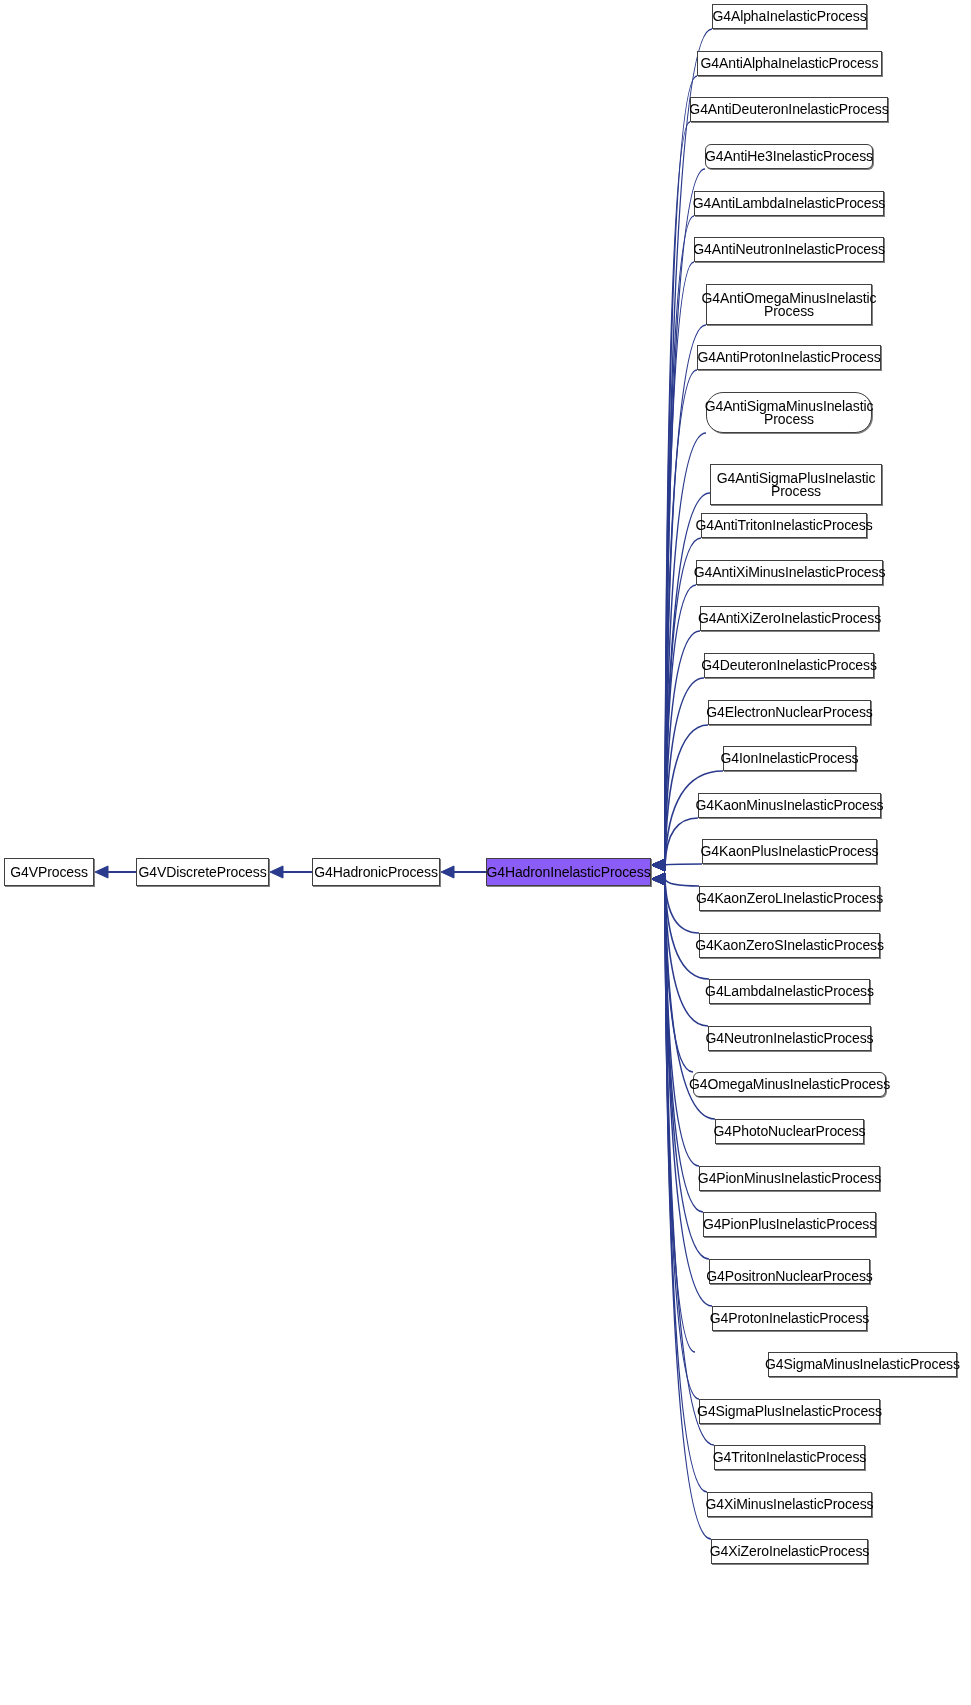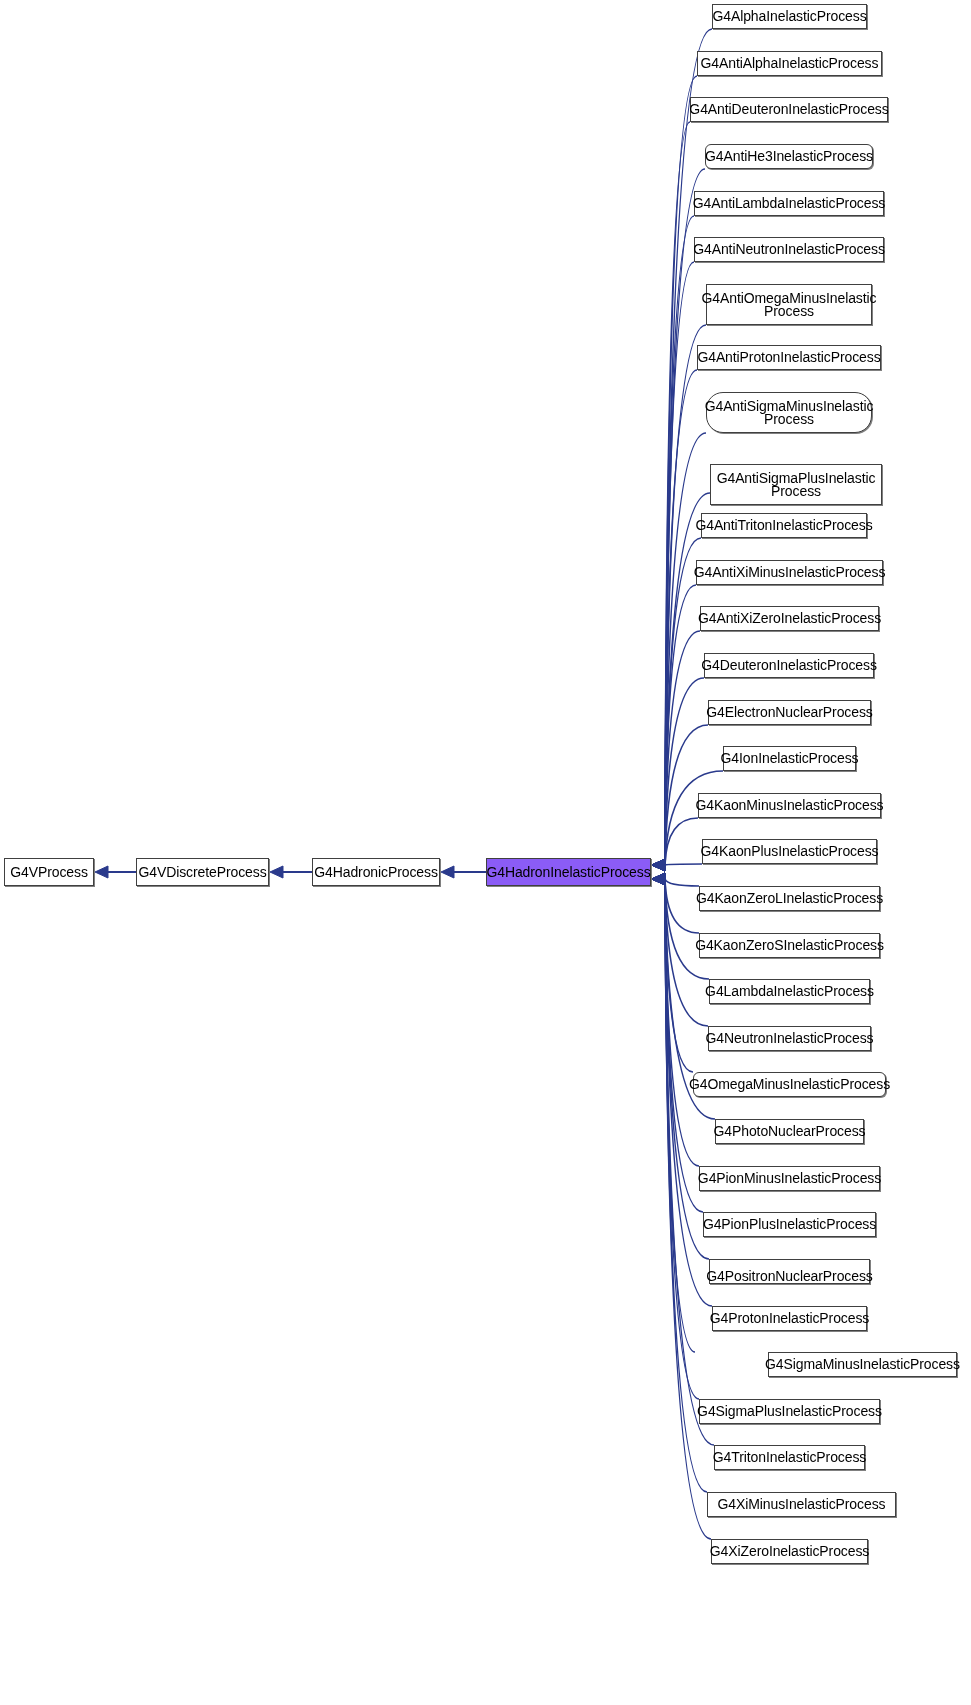--- a/index.html
+++ b/index.html
@@ -161,15 +161,15 @@
     <div class="node" style="left: 708px; top: 1026px; width: 163px; height: 25px;"><span>G4NeutronInelasticProcess</span></div>
     <div class="node" style="left: 693px; top: 1072px; width: 193px; height: 25px; border-radius: 6px;"><span>G4OmegaMinusInelasticProcess</span></div>
     <div class="node" style="left: 715px; top: 1119px; width: 149px; height: 25px;"><span>G4PhotoNuclearProcess</span></div>
     <div class="node" style="left: 699px; top: 1166px; width: 181px; height: 25px;"><span>G4PionMinusInelasticProcess</span></div>
     <div class="node" style="left: 703px; top: 1212px; width: 173px; height: 25px;"><span>G4PionPlusInelasticProcess</span></div>
     <div class="node" style="left: 709px; top: 1259px; width: 161px; height: 25px; align-items: flex-end;"><span>G4PositronNuclearProcess</span></div>
     <div class="node" style="left: 712px; top: 1306px; width: 155px; height: 25px;"><span>G4ProtonInelasticProcess</span></div>
     <div class="node" style="left: 736px; top: 1352px; width: 189px; height: 25px; margin-left: 32px;"><span>G4SigmaMinusInelasticProcess</span></div>
     <div class="node" style="left: 699px; top: 1399px; width: 181px; height: 25px;"><span>G4SigmaPlusInelasticProcess</span></div>
     <div class="node" style="left: 714px; top: 1445px; width: 151px; height: 25px;"><span>G4TritonInelasticProcess</span></div>
-    <div class="node" style="left: 707px; top: 1492px; width: 189px; height: 25px;"><span>G4XiMinusInelasticProcess</span></div>
+    <div class="node" style="left: 707px; top: 1492px; width: 165px; height: 25px;"><span>G4XiMinusInelasticProcess</span></div>
     <div class="node" style="left: 711px; top: 1539px; width: 157px; height: 25px;"><span>G4XiZeroInelasticProcess</span></div>
   </div>
 
 </body></html>

